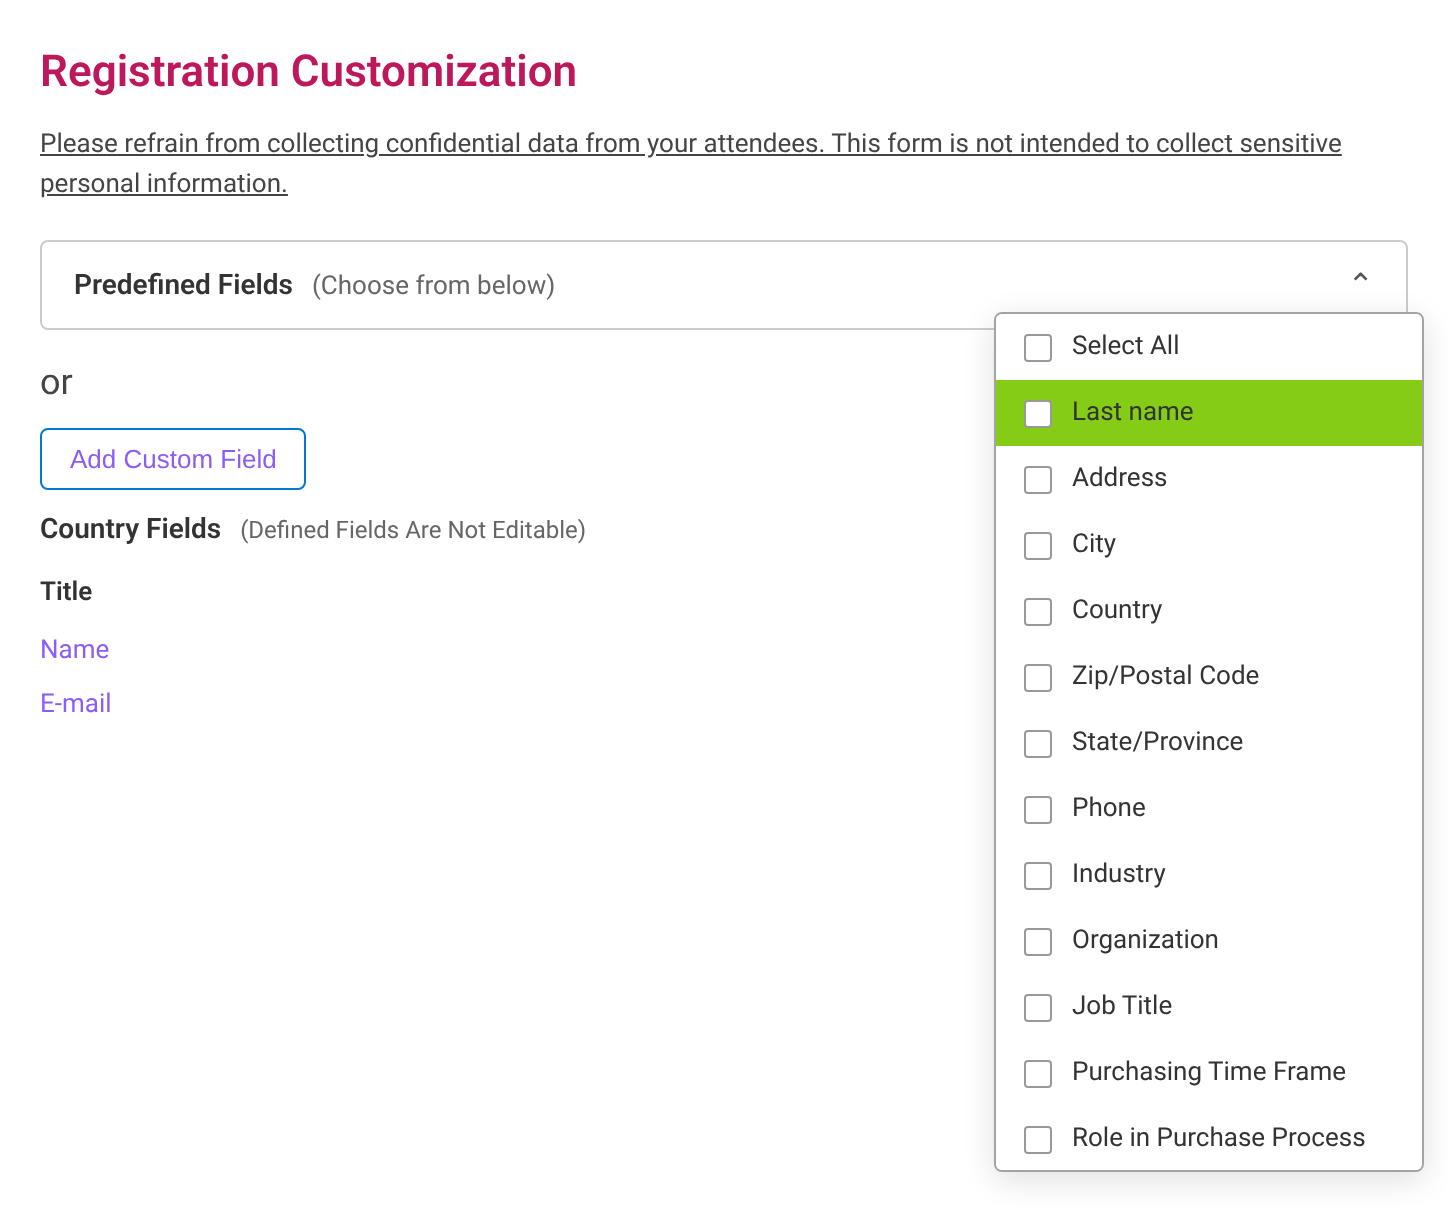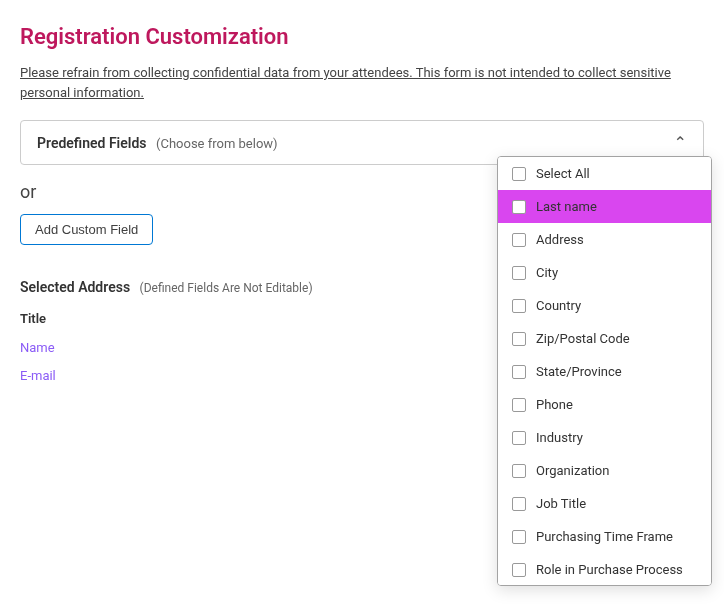--- a/index.html
+++ b/index.html
@@ -55,27 +55,27 @@
       font-size: 16px;
       color: #555;
     }
     .or-text {
       font-size: 18px;
       color: #444;
       margin-bottom: 12px;
     }
     .add-custom-btn {
       border: 1px solid #0078d4;
-      color: #404040;
+      color: #8b5cf6;
       background: #fff;
       border-radius: 4px;
       padding: 7px 14px;
       font-size: 13px;
       cursor: pointer;
-      margin-bottom: 34px;
+      margin-bottom: 12px;
     }
     .selected-fields-title {
       font-size: 14px;
       font-weight: 600;
       color: #333;
       margin-bottom: 12px;
     }
     .selected-fields-title .sublabel {
       font-size: 12px;
       font-weight: 400;
@@ -147,21 +147,21 @@
     .dropdown-item {
       display: flex;
       align-items: center;
       padding: 9px 14px;
       gap: 10px;
       cursor: pointer;
       font-size: 13px;
       color: #333;
     }
     .dropdown-item.hovered {
-      background: #d946ef;
+      background: #84cc16;
     }
     .dropdown-checkbox {
       width: 14px;
       height: 14px;
       border: 1px solid #999;
       border-radius: 2px;
       background: #fff;
       flex-shrink: 0;
     }
     .th-required-wrapper {
@@ -191,21 +191,21 @@
       <span class="sublabel">(Choose from below)</span>
     </span>
     <span class="chevron">⌃</span>
   </div>
 
   <div class="or-text">or</div>
 
   <button class="add-custom-btn">Add Custom Field</button>
 
   <div class="selected-fields-title">
-    <span>Selected Address</span>
+    <span>Country Fields</span>
     <span class="sublabel">(Defined Fields Are Not Editable)</span>
   </div>
 
   <table class="fields-table">
     <thead>
       <tr class="table-header-row">
         <th>Title</th>
         <th>
           <div class="th-required-wrapper">
             <span class="checkbox-blue"></span>

